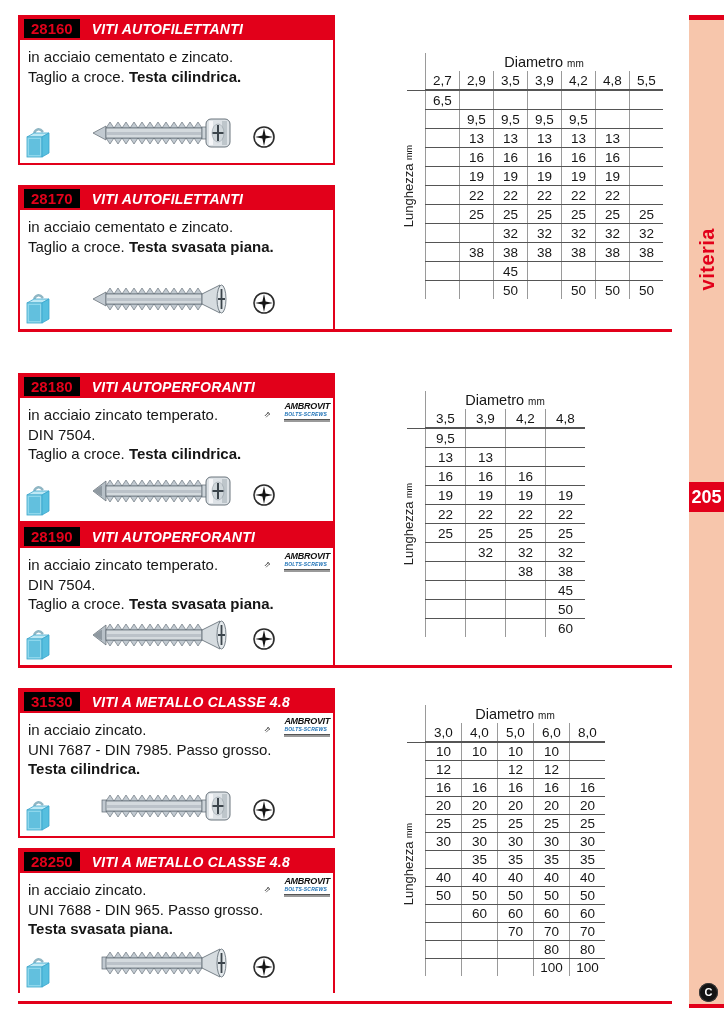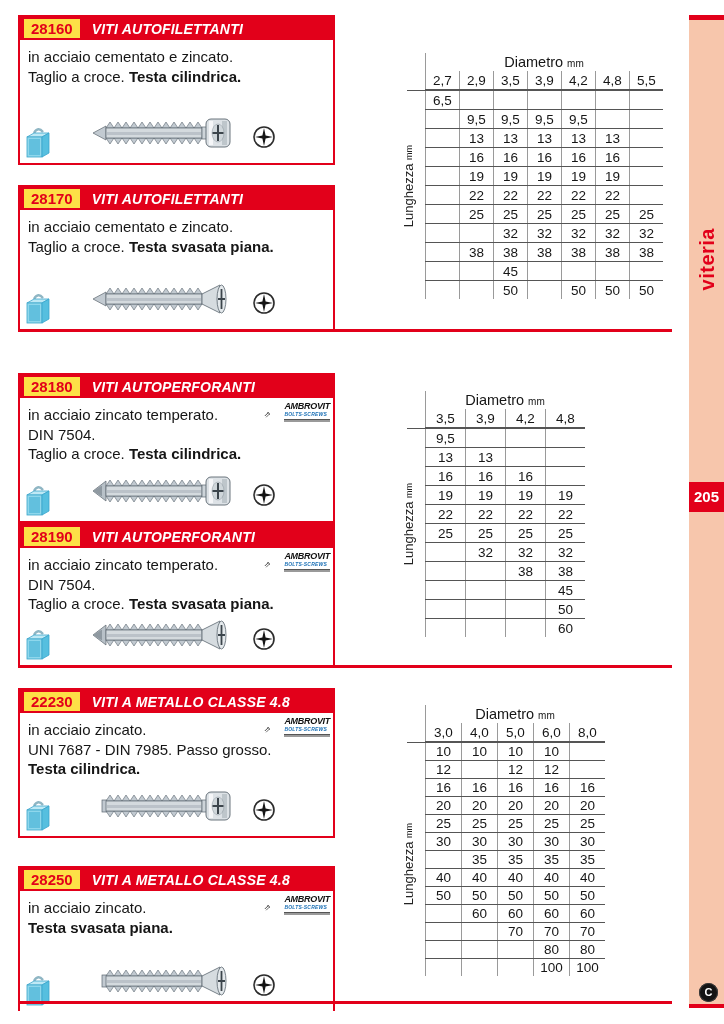--- a/index.html
+++ b/index.html
@@ -11,21 +11,21 @@
   }
   html,body{margin:0;padding:0;}
   body{
     width:724px;height:1024px;position:relative;background:#fff;
     font-family:"Liberation Sans",sans-serif;overflow:hidden;color:var(--ink);
   }
   
   .box{position:absolute;left:18px;width:313px;border:2px solid var(--red);background:#fff;}
   .box.no-bb{border-bottom:none;}
   .box-header{height:23px;background:var(--red);display:flex;align-items:center;}
-  .code{background:#fde047;color:var(--red);font-weight:bold;font-size:15px;
+  .code{background:#000000;color:var(--red);font-weight:bold;font-size:15px;
         padding:0 7px;margin-left:4px;height:19px;line-height:19px;}
   .title{color:#fff;font-weight:bold;font-style:italic;font-size:14px;
          margin-left:12px;letter-spacing:.2px;white-space:nowrap;}
   .desc{position:absolute;left:8px;top:30px;font-size:15px;line-height:19.5px;width:300px;}
   .desc .b{font-weight:bold;}
   .boxicon{position:absolute;left:4px;bottom:3px;}
   .screw{position:absolute;left:62px;bottom:12px;}
   .phillips{position:absolute;left:232px;bottom:14px;}
   .sep{position:absolute;left:18px;width:654px;height:3px;background:var(--red);}
   
@@ -54,21 +54,21 @@
   .vext{position:absolute;left:0;top:0;width:1px;height:18px;background:var(--vline);}
   .lun{position:absolute;left:-24px;writing-mode:vertical-rl;transform:rotate(180deg);
        font-size:13px;color:#222;white-space:nowrap;}
   .lun .unit{font-size:9px;}
   
   .sidebar{position:absolute;left:689px;top:15px;width:35px;height:993px;box-sizing:border-box;
            background:var(--salmon);border-top:5px solid var(--red);border-bottom:4px solid var(--red);}
   .side-label{position:absolute;top:208px;left:50%;transform:translateX(-50%) rotate(180deg);
               writing-mode:vertical-rl;color:var(--red);font-weight:bold;font-size:20px;letter-spacing:.5px;}
   .page-badge{position:absolute;top:462px;left:0;width:100%;height:30px;background:var(--red);
-              color:#fff;font-weight:bold;font-size:15px;line-height:30px;text-align:center;}
+              color:#fff;font-weight:bold;font-size:18px;line-height:30px;text-align:center;}
   .corner-logo{position:absolute;bottom:2px;left:10px;width:19px;height:19px;border-radius:50%;
                background:#141414;color:#fff;font-weight:bold;font-size:11px;line-height:19px;
                text-align:center;box-shadow:0 0 0 1px #3c3c3c inset;}
 </style>
 </head>
 <body>
 
 <svg width="0" height="0" style="position:absolute">
   <defs>
     <g id="thread">
@@ -249,21 +249,21 @@
       <use href="#screw4"></use>
     </svg>
   <svg class="phillips" width="24" height="24" viewBox="0 0 24 24">
       <use href="#phillips-sym"></use>
     </svg>
 </div>
 <div class="sep" style="top:665px;"></div>
 
 <div class="box" style="top:688px;height:146px;">
   <div class="box-header">
-    <span class="code">22230</span>
+    <span class="code">31530</span>
     <span class="title">VITI A METALLO CLASSE 4.8</span>
   </div>
   <div class="desc">
       <div><span>in acciaio zincato.</span></div>
       <div><span>UNI 7687 - DIN 7985. Passo grosso.</span></div>
       <div><span class="b">Testa cilindrica.</span></div>
     </div>
   <div class="ambrovit">
     <svg width="15" height="15" viewBox="0 0 15 15">
         <use href="#amb-screws"></use>
@@ -278,27 +278,28 @@
       <use href="#bluebox"></use>
     </svg>
   <svg class="screw" width="160" height="36" viewBox="0 0 140 36">
       <use href="#screw5"></use>
     </svg>
   <svg class="phillips" width="24" height="24" viewBox="0 0 24 24">
       <use href="#phillips-sym"></use>
     </svg>
 </div>
 
-<div class="box no-bb" style="top:866px;height:143px;">
+<div class="box no-bb" style="top:848px;height:143px;">
   <div class="box-header">
     <span class="code">28250</span>
     <span class="title">VITI A METALLO CLASSE 4.8</span>
   </div>
   <div class="desc">
       <div><span>in acciaio zincato.</span></div>
+      <div><span>UNI 7688 - DIN 965. Passo grosso.</span></div>
       <div><span class="b">Testa svasata piana.</span></div>
     </div>
   <div class="ambrovit">
     <svg width="15" height="15" viewBox="0 0 15 15">
         <use href="#amb-screws"></use>
       </svg>
     <div class="amb-text">
       <div class="amb-name">AMBROVIT</div>
       <div class="amb-sub">BOLTS-SCREWS</div>
       <div class="amb-tag"></div>

